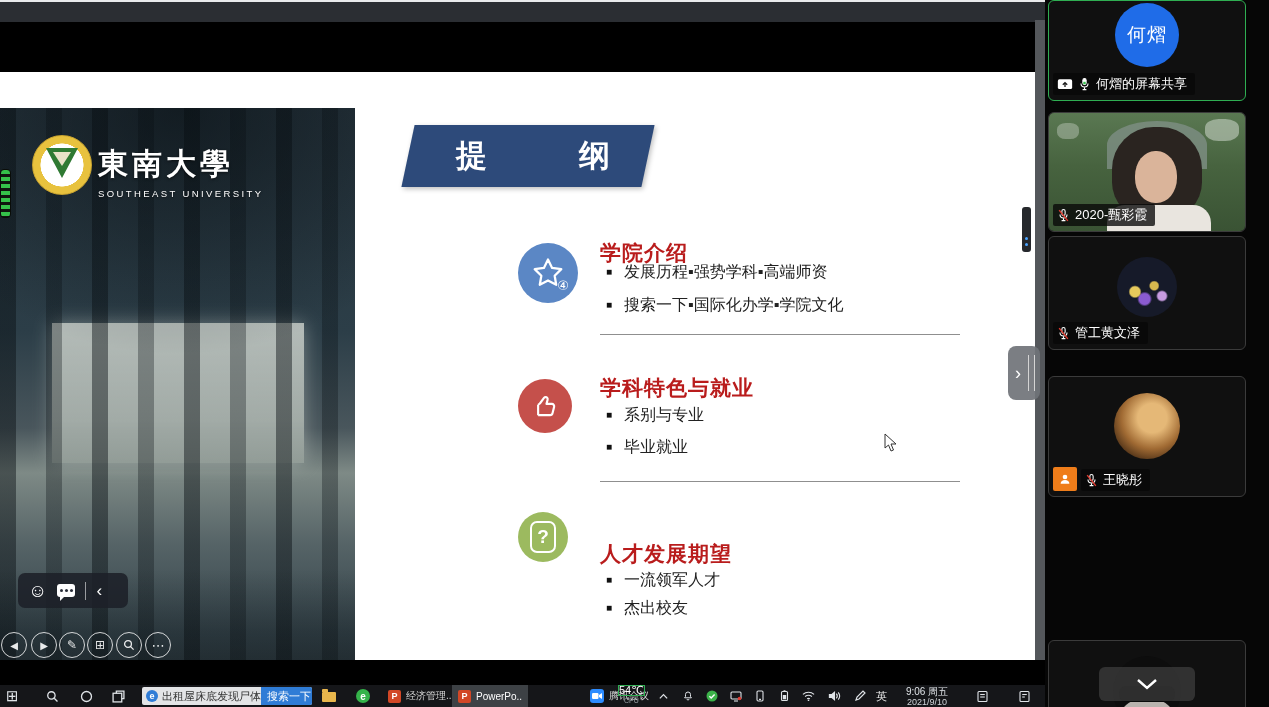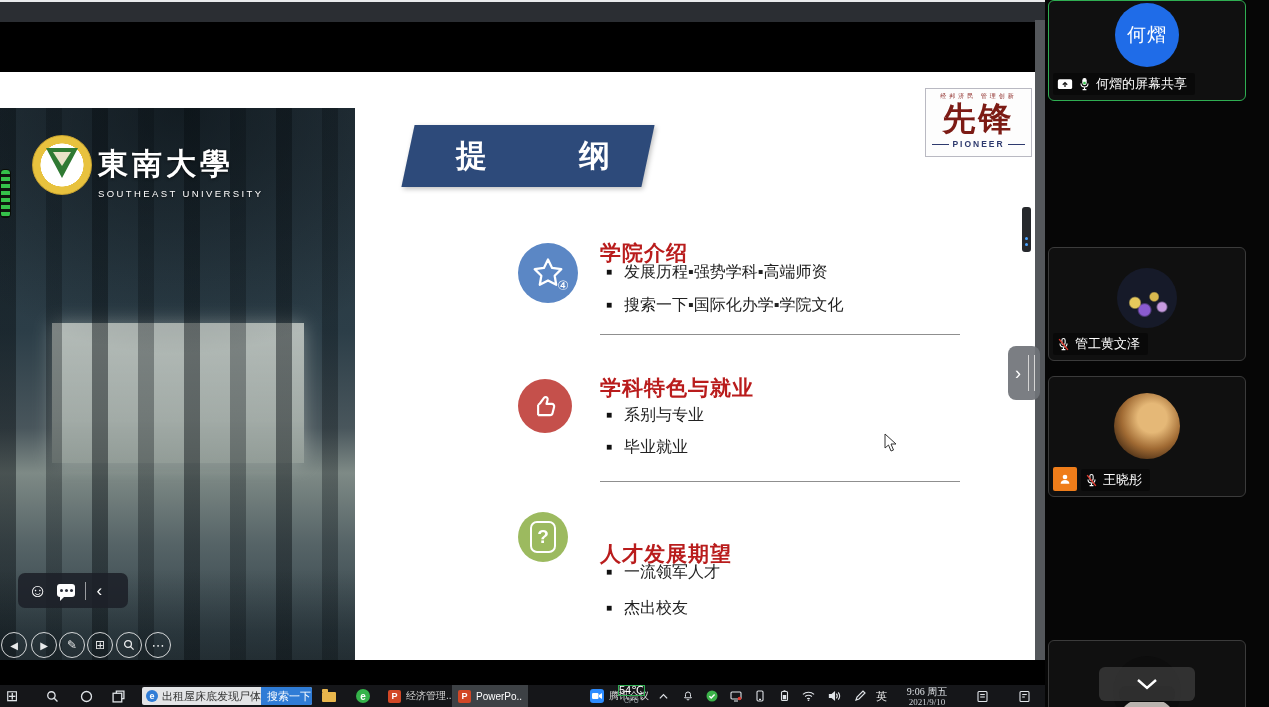--- a/index.html
+++ b/index.html
@@ -58,21 +58,21 @@
   .star-wrap{position:relative;width:34px;height:34px;}
   .star-wrap svg{display:block;}
   .star-badge{position:absolute;right:-4px;bottom:-2px;color:#fff;font-size:13px;line-height:13px;}
   .q-glyph{border:2.5px solid #fff;border-radius:7px;width:22px;height:28px;display:flex;align-items:center;
     justify-content:center;color:#fff;font-weight:bold;font-size:19px;}
   .sec-head{margin-left:82px;font-size:21px;font-weight:bold;color:#b91c1c;letter-spacing:1px;}
   .sec .li{position:absolute;left:88px;font-size:16px;color:#222;white-space:nowrap;}
   .sec .li::before{content:"■";font-size:10px;color:#111;margin-right:12px;vertical-align:2px;}
   .s1 .li1{top:40px;} .s1 .li2{top:73px;}
   .s2 .li1{top:48px;} .s2 .li2{top:80px;}
-  .s3 .li1{top:39px;font-family:Liberation Serif, serif;} .s3 .li2{top:75px;}
+  .s3 .li1{top:47px;font-family:Liberation Serif, serif;} .s3 .li2{top:75px;}
   .sec .divider{position:absolute;left:82px;width:360px;border-top:1px solid #8f8f8f;}
   .s1 .divider{top:112px;} .s2 .divider{top:124px;}
 
   .cursor{position:absolute;left:884px;top:433px;z-index:5;}
 
   
   .float-toolbar{position:absolute;left:18px;top:573px;width:110px;height:35px;border-radius:7px;
     background:rgba(28,32,40,.88);display:flex;align-items:center;gap:10px;padding:0 10px;box-sizing:border-box;z-index:4;}
   .ft-smiley{color:#fff;font-size:19px;line-height:19px;}
   .ft-bubble{width:18px;height:13px;background:#fff;border-radius:3px;position:relative;}
@@ -116,31 +116,31 @@
     display:flex;align-items:center;justify-content:center;}
   .ppt{width:13px;height:13px;border-radius:2px;background:#d24726;color:#fff;font-size:9px;font-weight:bold;
     display:flex;align-items:center;justify-content:center;flex:none;}
   .applabel{font-size:10px;color:#d8d8d8;margin-left:5px;white-space:nowrap;overflow:hidden;max-width:46px;}
   .app-active{background:#3d4145;padding:0 6px;}
   .meet{width:14px;height:14px;border-radius:3px;background:#2d8cff;display:flex;align-items:center;justify-content:center;flex:none;}
   .temp{left:618px;flex-direction:column;justify-content:center;line-height:9px;}
   .temp .t1{font-size:11px;color:#fff;}
   .temp .t2{font-size:7px;color:#9aa0a6;}
   .ime{font-size:11px;color:#eee;}
-  .clock{left:898px;width:58px;flex-direction:column;align-items:center;line-height:10px;overflow:hidden;height:22px;font-family:Liberation Serif, serif;}
+  .clock{left:898px;width:58px;flex-direction:column;align-items:center;line-height:10px;overflow:hidden;height:22px;}
   .clock .l1{font-size:10px;margin-top:2px;white-space:nowrap;}
   .clock .l2{font-size:9px;color:#cfd3d8;white-space:nowrap;}
 
   
   .sidebar{position:absolute;left:1045px;top:0;width:224px;height:707px;background:#060606;overflow:hidden;}
   .tile{position:absolute;left:3px;width:198px;background:#101010;border:1px solid #3b3b3b;border-radius:6px;
     box-sizing:border-box;overflow:hidden;}
   .t1{top:0;height:101px;border:1.5px solid #2fae52;}
   .t2{top:112px;height:120px;}
-  .t3{top:247px;height:114px;}
+  .t3{top:236px;height:114px;}
   .t4{top:376px;height:121px;}
   .t5{top:510px;height:116px;}
   .t6{top:640px;height:120px;}
   .av{position:absolute;border-radius:50%;left:50%;transform:translateX(-50%);overflow:hidden;}
   .t1 .av{width:64px;height:64px;top:2px;background:#1f6ce8;display:flex;align-items:center;justify-content:center;
     color:#fff;font-size:19px;letter-spacing:1px;}
   .t3 .av{width:60px;height:60px;top:20px;
     background:radial-gradient(circle at 30% 58%,#e7c95c 0 9%,rgba(0,0,0,0) 12%),
                radial-gradient(circle at 62% 48%,#d8b84e 0 8%,rgba(0,0,0,0) 11%),
                radial-gradient(circle at 46% 70%,#8a5bd0 0 10%,rgba(0,0,0,0) 14%),
@@ -189,25 +189,20 @@
         <div class="seu-word">
           <div class="zh">東南大學</div>
           <div class="en">SOUTHEAST UNIVERSITY</div>
         </div>
       </div>
 
       <div class="banner">
         <span>提纲</span>
       </div>
 
-      <div class="pioneer">
-        <div class="motto">经邦济民 管理创新</div>
-        <div class="name">先锋</div>
-        <div class="sub">PIONEER</div>
-      </div>
 
       <section class="sec s1">
         <div class="sec-icon">
           <div class="star-wrap">
             <svg width="34" height="34" viewBox="0 0 24 24" fill="none" stroke="#fff" stroke-width="1.6">
               <path d="M12 2.5l2.9 5.9 6.5.9-4.7 4.6 1.1 6.4L12 17.3l-5.8 3 1.1-6.4L2.6 9.3l6.5-.9z" stroke-linejoin="round"></path>
             </svg>
             <span class="star-badge">④</span>
           </div>
         </div>
@@ -426,20 +421,40 @@
           <rect x="9" y="2" width="6" height="11" rx="3" fill="#fff"></rect>
           <rect x="9.8" y="8" width="4.4" height="4.5" fill="#35c24a" stroke="none"></rect>
           <path d="M5.5 11a6.5 6.5 0 0 0 13 0"></path>
             <line x1="12" y1="18" x2="12" y2="22"></line>
             <line x1="8.5" y1="22.5" x2="15.5" y2="22.5"></line>
         </svg>
         <span class="nm">何熠的屏幕共享</span>
       </div>
     </div>
 
+    <div class="tile t2">
+      <div class="photo2">
+        <span class="sky1"></span>
+          <span class="sky2"></span>
+          <span class="roof"></span>
+        <span class="hair"></span>
+          <span class="facegirl"></span>
+          <span class="shirt"></span>
+      </div>
+      <div class="nameplate">
+        <svg width="13" height="15" viewBox="0 0 24 26" fill="none" stroke="#fff" stroke-width="2">
+          <rect x="9" y="2" width="6" height="11" rx="3"></rect>
+            <path d="M5.5 11a6.5 6.5 0 0 0 13 0"></path>
+          <line x1="12" y1="18" x2="12" y2="22"></line>
+            <line x1="8.5" y1="22.5" x2="15.5" y2="22.5"></line>
+          <line x1="4" y1="3" x2="20" y2="23" stroke="#e23b30" stroke-width="2.6"></line>
+        </svg>
+        <span class="nm">2020-甄彩霞</span>
+      </div>
+    </div>
 
     <div class="tile t3">
       <div class="av"></div>
       <div class="nameplate">
         <svg width="13" height="15" viewBox="0 0 24 26" fill="none" stroke="#fff" stroke-width="2">
           <rect x="9" y="2" width="6" height="11" rx="3"></rect>
             <path d="M5.5 11a6.5 6.5 0 0 0 13 0"></path>
           <line x1="12" y1="18" x2="12" y2="22"></line>
             <line x1="8.5" y1="22.5" x2="15.5" y2="22.5"></line>
           <line x1="4" y1="3" x2="20" y2="23" stroke="#e23b30" stroke-width="2.6"></line>

